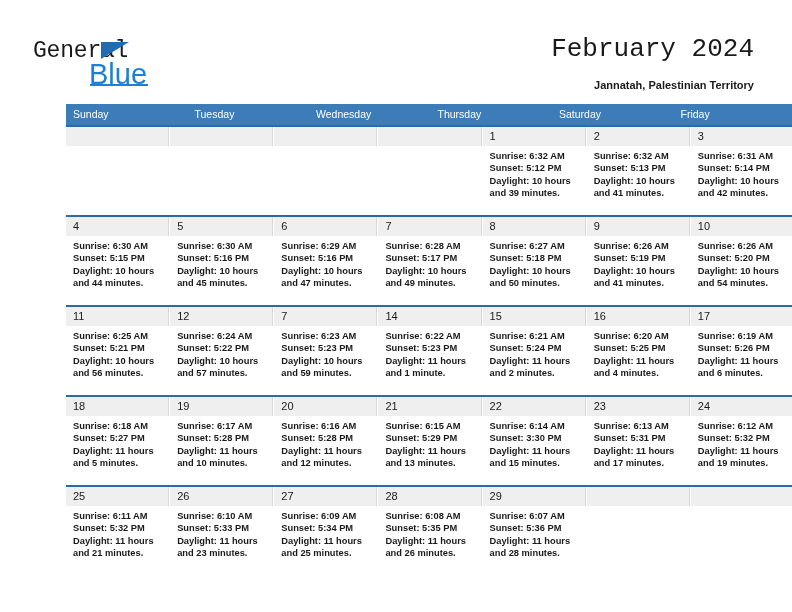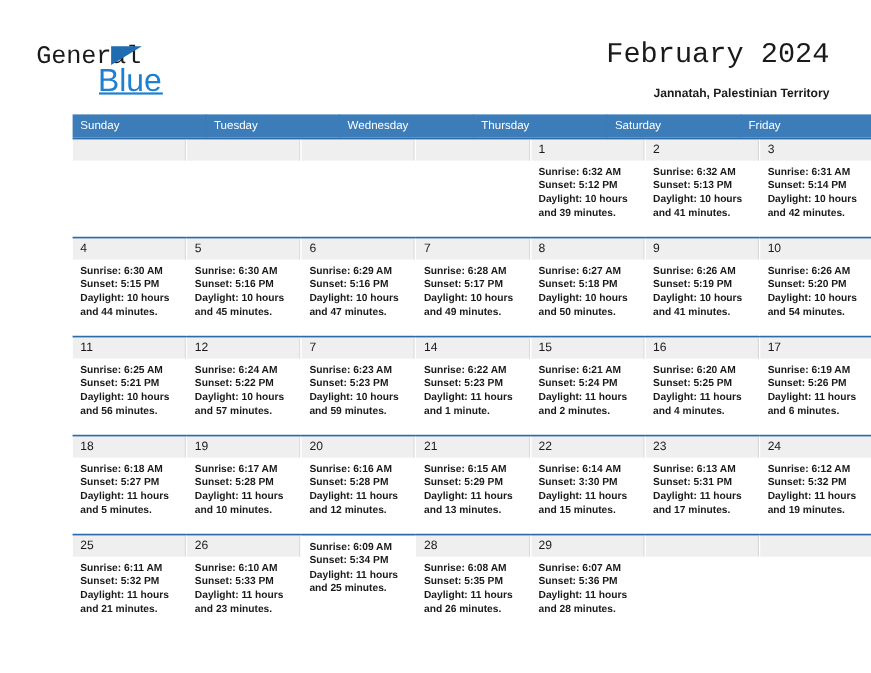--- a/index.html
+++ b/index.html
@@ -477,20 +477,21 @@
         <div class="daycell">
           <div class="daynum">26</div>
           <div class="daybody">
             <div>Sunrise: 6:10 AM</div>
             <div>Sunset: 5:33 PM</div>
             <div>Daylight: 11 hours</div>
             <div>and 23 minutes.</div>
           </div>
         </div>
         <div class="daycell">
+          <div class="daynum">27</div>
           <div class="daybody">
             <div>Sunrise: 6:09 AM</div>
             <div>Sunset: 5:34 PM</div>
             <div>Daylight: 11 hours</div>
             <div>and 25 minutes.</div>
           </div>
         </div>
         <div class="daycell">
           <div class="daynum">28</div>
           <div class="daybody">

